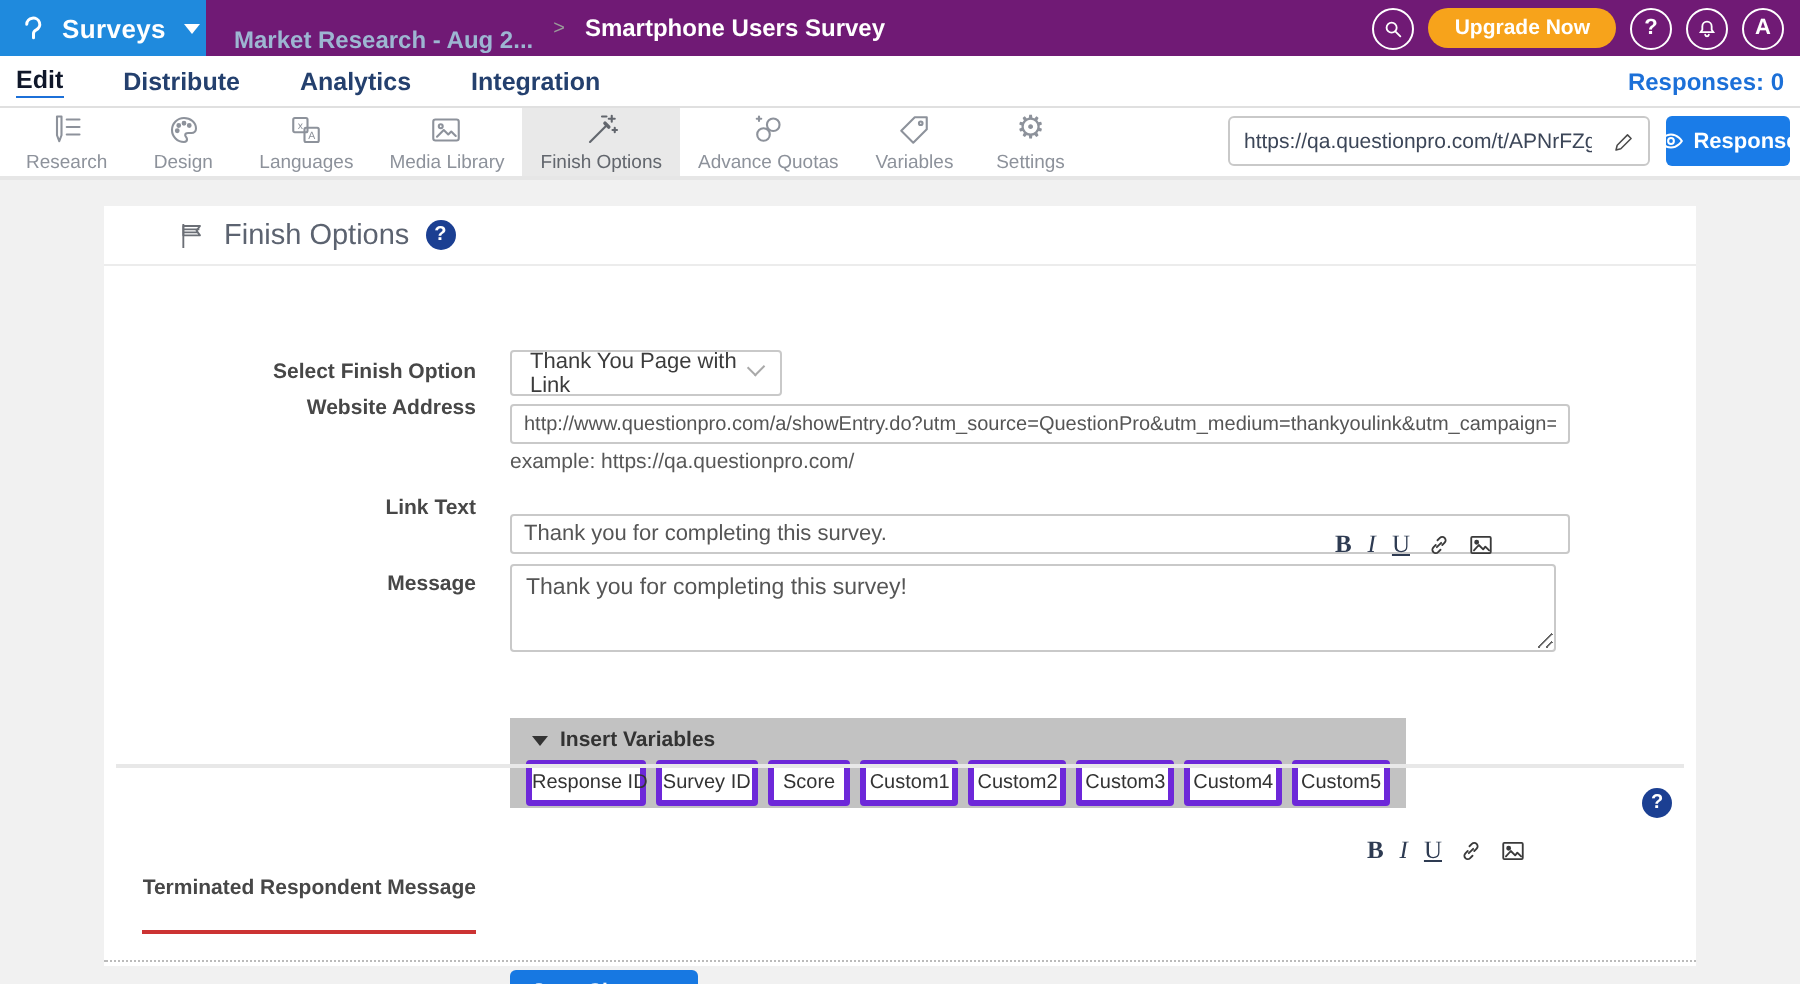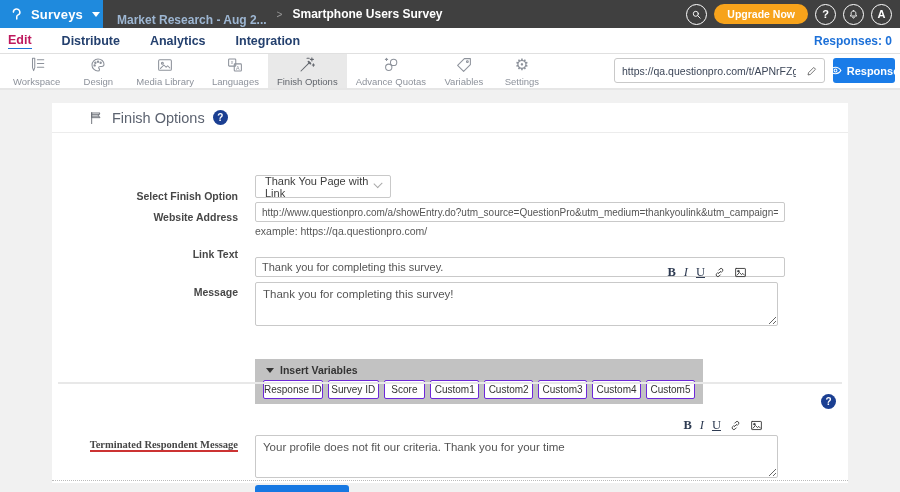--- a/index.html
+++ b/index.html
@@ -7,38 +7,38 @@
   body {
     font-family: "Liberation Sans", sans-serif;
     background: #f1f1f1;
     position: relative;
     overflow: hidden;
     color: #444;
   }
   svg { display: block; }
 
   
-  .topbar { position: absolute; left: 0; top: 0; width: 900px; height: 28px; background: #404040; display: flex; align-items: center; }
+  .topbar { position: absolute; left: 0; top: 0; width: 900px; height: 28px; background: #701a75; display: flex; align-items: center; }
   .brand { width: 103px; height: 28px; background: #1f8add; display: flex; align-items: center; gap: 7px; padding-left: 9px; color: #fff; cursor: pointer; }
   .brand-logo svg { width: 15px; height: 17px; stroke: #fff; stroke-width: 2.4; fill: none; stroke-linecap: round; }
   .brand-name { font-size: 13px; font-weight: 700; letter-spacing: .2px; }
   .caret-down { width: 0; height: 0; border-left: 4px solid transparent; border-right: 4px solid transparent; border-top: 5px solid #fff; margin-left: 2px; }
   .crumbs { flex: 1; display: flex; align-items: center; gap: 10px; padding-left: 14px; font-size: 12px; font-weight: 700; white-space: nowrap; overflow: hidden; }
   .crumb-project { color: #9db6d2; cursor: pointer; margin-top: 12px; }
   .crumb-sep { color: #9a9a9a; font-size: 10px; font-weight: 400; }
   .crumb-survey { color: #ffffff; }
   .topbar-right { display: flex; align-items: center; gap: 7px; padding-right: 8px; }
   .circle-btn { width: 21px; height: 21px; border: 1.4px solid #fff; border-radius: 50%; color: #fff; display: flex; align-items: center; justify-content: center; font-size: 11px; font-weight: 700; cursor: pointer; flex: none; }
   .circle-btn svg { width: 11px; height: 11px; stroke: #fff; stroke-width: 2; fill: none; stroke-linecap: round; }
   .upgrade-btn { background: #f7a31b; color: #fff; font-size: 10.5px; font-weight: 700; border: none; border-radius: 10px; padding: 4px 13px; cursor: pointer; }
 
   
   .nav { position: absolute; left: 0; top: 28px; width: 900px; height: 26px; background: #fff; border-bottom: 1px solid #e0e0e0; display: flex; align-items: center; gap: 30px; padding: 0 8px; }
   .tab { font-size: 12.5px; font-weight: 700; color: #24406e; cursor: pointer; }
-  .tab.active { color: #be185d; border-bottom: 1.5px solid #1c70d8; padding-bottom: 1px; }
+  .tab.active { color: #0f172a; border-bottom: 1.5px solid #1c70d8; padding-bottom: 1px; }
   .responses { margin-left: auto; color: #1c70d8; font-size: 12px; font-weight: 700; }
 
   
   .toolbar { position: absolute; left: 0; top: 54px; width: 900px; height: 36px; background: #fff; border-bottom: 2px solid #e6e6e6; display: flex; align-items: stretch; padding-left: 4px; }
   .tool { display: flex; flex-direction: column; align-items: center; justify-content: center; gap: 2px; padding: 2px 9px; min-width: 58px; color: #8d929b; font-size: 9.5px; cursor: pointer; }
   .tool.active { background: #e9e9e9; color: #62666d; }
   .tool svg { width: 18px; height: 18px; stroke: currentColor; stroke-width: 1.4; fill: none; stroke-linejoin: round; stroke-linecap: round; }
   .tool .gear-glyph { font-size: 16px; line-height: 18px; height: 18px; }
   .url-group { position: absolute; left: 614px; top: 58px; width: 211px; height: 25px; background: #fff; border: 1px solid #c9c9c9; border-radius: 3px; display: flex; align-items: center; overflow: hidden; }
   .url-input { flex: 1; border: none; outline: none; font-family: "Liberation Sans", sans-serif; font-size: 10.5px; color: #3c4658; padding: 0 4px 0 7px; min-width: 0; }
@@ -65,27 +65,27 @@
   .et-i { font-family: "Liberation Serif", serif; font-style: italic; font-size: 12.5px; cursor: pointer; }
   .et-u { font-family: "Liberation Serif", serif; text-decoration: underline; font-size: 12.5px; cursor: pointer; }
   .editor-tools svg { width: 13px; height: 13px; stroke: #3a3a3a; stroke-width: 1.7; fill: none; stroke-linecap: round; stroke-linejoin: round; cursor: pointer; }
 
   textarea.field { resize: vertical; font-size: 11.5px; padding: 4px 7px; line-height: 1.35; }
 
   .vars-panel { position: absolute; left: 203px; top: 194px; width: 448px; height: 45px; background: #c2c2c2; margin-top: 32px; }
   .vars-head { display: flex; align-items: center; gap: 6px; padding: 5px 0 2px 11px; font-size: 10.5px; font-weight: 700; color: #333; cursor: pointer; }
   .tri-down { width: 0; height: 0; border-left: 4px solid transparent; border-right: 4px solid transparent; border-top: 5px solid #333; }
   .vars-row { display: flex; gap: 5px; padding: 2px 8px 0 8px; }
-  .var-btn { background: #fff; border: 1px solid #6d28d9; border-radius: 2px; font-family: "Liberation Sans", sans-serif; font-size: 10px; color: #333; padding: 3px 0; text-align: center; cursor: pointer; white-space: nowrap; }
+  .var-btn { background: #fff; border: 3px solid #6d28d9; border-radius: 2px; font-family: "Liberation Sans", sans-serif; font-size: 10px; color: #333; padding: 3px 0; text-align: center; cursor: pointer; white-space: nowrap; }
   .vb-1{width:60px}.vb-2{width:55px}.vb-3{width:45px}.vb-4,.vb-5,.vb-6,.vb-7,.vb-8{width:53px}
 
   .divider2 { position: absolute; left: 6px; top: 249px; width: 784px; height: 2px; background: #e8e8e8; }
   .dotted-line { position: absolute; left: 0; top: 347px; width: 796px; border-top: 1px dotted #bbb; }
   .save-btn { position: absolute; left: 203px; top: 352px; height: 22px; padding: 0 11px; background: #1778e2; border: none; border-radius: 3px; color: #fff; font-size: 10.5px; font-weight: 700; cursor: pointer; }
-  .terminated-lbl span { border-bottom: 2px solid #cc3333; padding-bottom: 0; display: inline-block; font-family: Liberation Serif, serif; }
+  .terminated-lbl span { border-bottom: 2px solid #cc3333; padding-bottom: 15px; display: inline-block; }
 </style>
 </head>
 <body>
 
 <div class="topbar">
   <div class="brand">
     <span class="brand-logo">
       <svg viewBox="0 0 24 24">
           <path d="M7 8.2a5.2 5 0 1 1 7.6 4.5c-1.6.8-2.2 1.4-2.2 3V19"></path>
         </svg>
@@ -125,54 +125,54 @@
   <span class="responses">Responses: 0</span>
 </div>
 
 <div class="toolbar">
   <div class="tool">
     <span>
         <svg viewBox="0 0 24 24">
           <path d="M6 3h3v12.5L7.5 19.5 6 15.5z M12.5 5H21 M12.5 10H21 M12.5 15H21"></path>
         </svg>
       </span>
-    <span>Workspace</span>
+    <span>Research</span>
   </div>
   <div class="tool">
     <span>
         <svg viewBox="0 0 24 24">
           <path d="M12 4a8 8 0 1 0 0 16c1.5 0 2-.9 2-1.8 0-1.4-1.2-1.7-1.2-2.7 0-.9.8-1.5 2-1.5H17c1.7 0 3-1.3 3-3C20 7 16.4 4 12 4z"></path>
           <circle cx="8.5" cy="9" r=".9" fill="currentColor"></circle>
           <circle cx="12" cy="7.5" r=".9" fill="currentColor"></circle>
           <circle cx="15.5" cy="9" r=".9" fill="currentColor"></circle>
           <circle cx="7.5" cy="12.5" r=".9" fill="currentColor"></circle>
         </svg>
       </span>
     <span>Design</span>
   </div>
   <div class="tool">
     <span>
         <svg viewBox="0 0 24 24">
-          <rect x="3.5" y="5" width="17" height="14" rx="1.5"></rect>
-          <circle cx="8.5" cy="9.5" r="1.3"></circle>
-          <path d="M6 16.5l4.5-4.5 3 3 2-2 3 3"></path>
-        </svg>
-      </span>
-    <span>Media Library</span>
-  </div>
-  <div class="tool">
-    <span>
-        <svg viewBox="0 0 24 24">
           <rect x="3.5" y="4" width="9.5" height="9.5" rx="1"></rect>
           <rect x="11" y="10.5" width="9.5" height="9.5" rx="1"></rect>
           <text x="8.2" y="11" font-size="7" fill="currentColor" stroke="none" text-anchor="middle" font-family="Liberation Sans, sans-serif">x</text>
           <text x="15.8" y="18" font-size="7" fill="currentColor" stroke="none" text-anchor="middle" font-family="Liberation Sans, sans-serif">A</text>
         </svg>
       </span>
     <span>Languages</span>
+  </div>
+  <div class="tool">
+    <span>
+        <svg viewBox="0 0 24 24">
+          <rect x="3.5" y="5" width="17" height="14" rx="1.5"></rect>
+          <circle cx="8.5" cy="9.5" r="1.3"></circle>
+          <path d="M6 16.5l4.5-4.5 3 3 2-2 3 3"></path>
+        </svg>
+      </span>
+    <span>Media Library</span>
   </div>
   <div class="tool active">
     <span>
         <svg viewBox="0 0 24 24">
           <path d="M4 20L14.5 9.5"></path>
           <path d="M14 7.5l2.5 2.5" stroke-width="2.4"></path>
           <path d="M18.5 2.5v4M16.5 4.5h4M20.5 10.5v3M19 12h3M12 3h3"></path>
         </svg>
       </span>
     <span>Finish Options</span>
@@ -228,27 +228,27 @@
           <path d="M5.5 4.5H18l-2.6 3.5L18 11.5H5.5z"></path>
           <path d="M5.5 7h12M5.5 9.3h11"></path>
         </svg>
     </span>
     <span>Finish Options</span>
     <span class="help-badge">?</span>
   </div>
 
   <div style="position:relative; width:796px; height:350px;">
 
-    <span class="lbl" style="top:57px">Select Finish Option</span>
+    <span class="lbl" style="top:47px">Select Finish Option</span>
     <div class="select-box">
       <span>Thank You Page with Link</span>
       <span class="chev"></span>
     </div>
 
-    <span class="lbl" style="top:78px">Website Address</span>
+    <span class="lbl" style="top:65px">Website Address</span>
     <input class="field" style="top: 69px; width: 530px; height: 20px; font-size: 10px;" value="http://www.questionpro.com/a/showEntry.do?utm_source=QuestionPro&amp;utm_medium=thankyoulink&amp;utm_campaign=QPsurveys&amp;u">
     <span class="example-text">example: https://qa.questionpro.com/</span>
 
     <span class="lbl" style="top:115px">Link Text</span>
     <input class="field" style="top: 111px; width: 530px; height: 20px; font-size: 11px; margin-top: 13px;" value="Thank you for completing this survey.">
 
     <div class="editor-tools" style="top:132px; padding-right:38px;">
       <span class="et-b">B</span>
       <span class="et-i">I</span>
       <span class="et-u">U</span>
@@ -306,18 +306,17 @@
       <span>
           <svg viewBox="0 0 24 24">
             <rect x="3" y="4.5" width="18" height="15" rx="1"></rect>
             <circle cx="8" cy="9.5" r="1.4" fill="currentColor"></circle>
             <path d="M5.5 17l4.5-5 4 4 2-2.5 3.5 3.5"></path>
           </svg>
         </span>
     </div>
 
     <span class="lbl terminated-lbl" style="top:305px"><span>Terminated Respondent Message</span></span>
-    <textarea class="field" style="top: 302px; width: 523px; height: 43px;">Your profile does not fit our criteria. Thank you for your time</textarea>
 
     <div class="dotted-line"></div>
     <button class="save-btn">Save Changes</button>
   </div>
 </div>
 
 </body></html>

